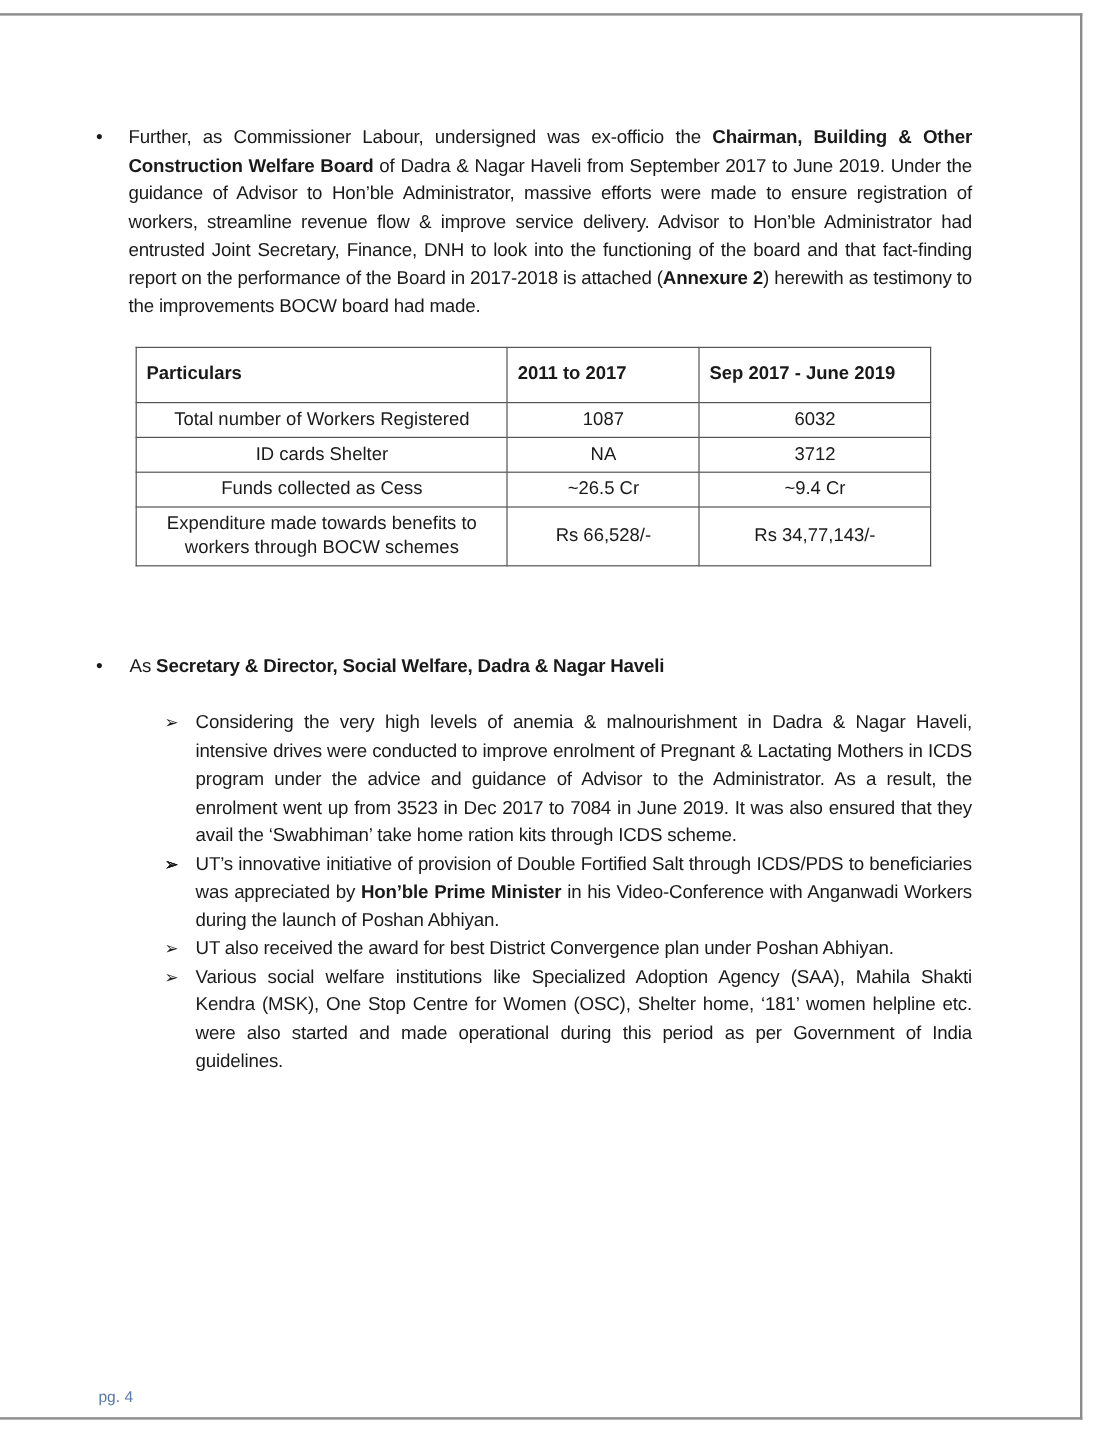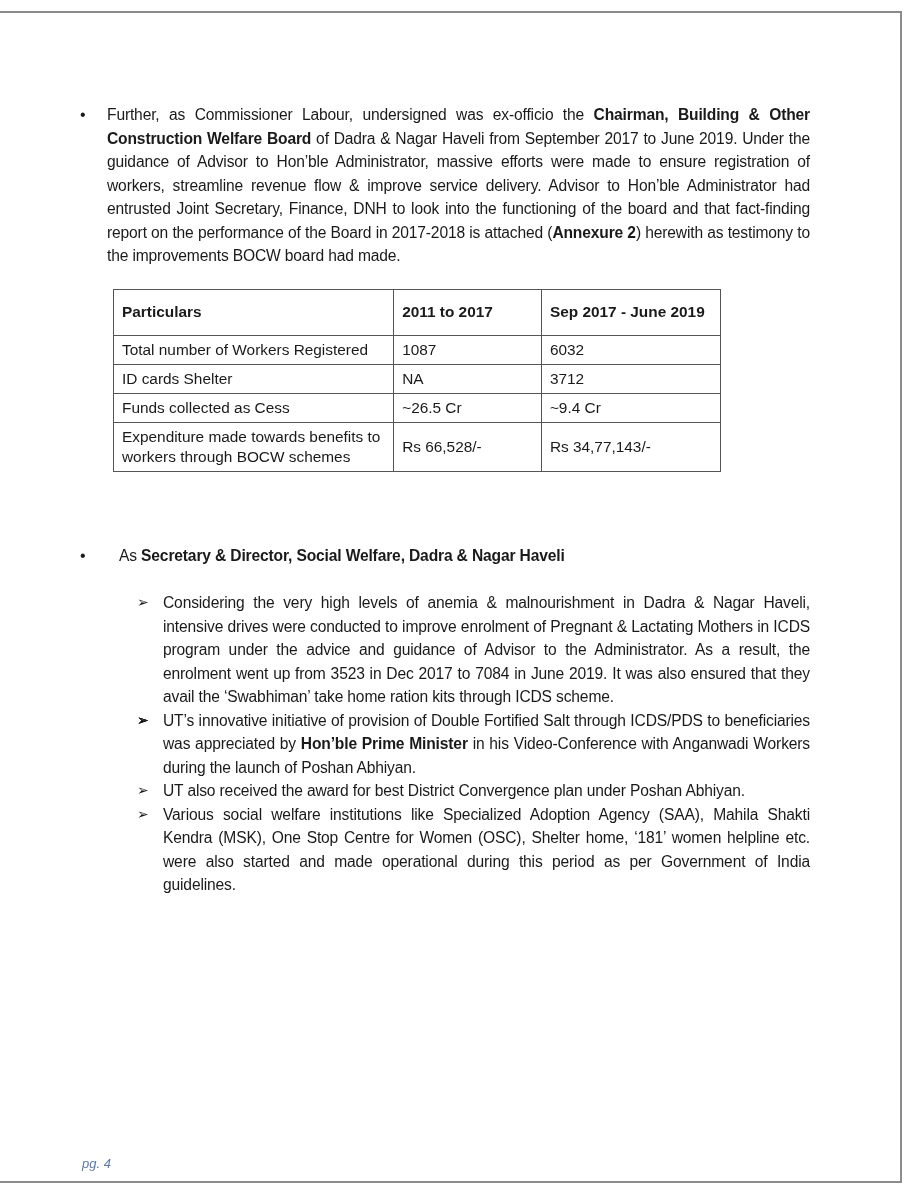--- a/index.html
+++ b/index.html
@@ -6,32 +6,32 @@
     body { width: 912px; height: 1200px; position: relative; overflow: hidden;
            font-family: "Liberation Sans", sans-serif; color: #1a1a1a; }
     .page-frame { position: absolute; left: 0; top: 11px; width: 902px; height: 1172px;
                   border-top: 2px solid #8c8c8c; border-right: 2px solid #8c8c8c; border-bottom: 2px solid #8c8c8c;
                   box-sizing: border-box; background: #fff; }
     .content { position: absolute; left: 78px; top: 90px; width: 732px; }
     .bullet-block { position: relative; padding-left: 29px; }
     .bullet-dot { position: absolute; left: 2px; top: 0; font-size: 16px; line-height: 23.5px; }
     .para { font-size: 15.6px; line-height: 23.5px; text-align: justify; letter-spacing: -0.15px; }
     .para b { font-weight: bold; }
-    table.data-table { border-collapse: collapse; margin-top: 21px; margin-left: 6px; width: 608px; font-size: 15.4px; }
+    table.data-table { border-collapse: collapse; margin-top: 21px; margin-left: 6px; width: 663px; font-size: 15.4px; }
     table.data-table td, table.data-table th { border: 1.5px solid #555; padding: 4px 8px; text-align: left; vertical-align: middle; }
     table.data-table th { font-weight: bold; height: 37px; }
-    table.data-table td { line-height: 20px; }
+    table.data-table td { line-height: 20px; text-align: center; }
     table.data-table col.c1 { width: 310px; }
     table.data-table col.c2 { width: 160px; }
     table.data-table col.c3 { width: 193px; }
     .section2 { margin-top: 72px; }
     .sub-list { margin-top: 24px; padding-left: 59px; }
     .sub-item { position: relative; padding-left: 26px; }
     .arrow { position: absolute; left: 0; top: 0; font-size: 14px; line-height: 23.5px; }
-    .footer { position: absolute; left: 82px; top: 1143px; font-size: 13px; color: #5b79a8; font-style: italic; }
+    .footer { position: absolute; left: 82px; top: 1143px; font-size: 13px; color: #5b79a8; }
   </style>
 </head>
 <body>
 
 <div class="page-frame">
   <div class="content">
 
     <div class="bullet-block">
       <span class="bullet-dot">•</span>
       <p class="para" style="margin:0"><span>Further, as Commissioner Labour, undersigned was ex-officio the </span><b>Chairman, Building &amp; Other Construction Welfare Board</b><span> of Dadra &amp; Nagar Haveli from September 2017 to June 2019. Under the guidance of Advisor to Hon’ble Administrator, massive efforts were made to ensure registration of workers, streamline revenue flow &amp; improve service delivery. Advisor to Hon’ble Administrator had entrusted Joint Secretary, Finance, DNH to look into the functioning of the board and that fact-finding report on the performance of the Board in 2017-2018 is attached (</span><b>Annexure 2</b><span>) herewith as testimony to the improvements BOCW board had made.</span></p>
@@ -69,21 +69,21 @@
             <td>Expenditure made towards benefits to workers through BOCW schemes</td>
             <td>Rs 66,528/-</td>
             <td>Rs 34,77,143/-</td>
           </tr>
         </tbody>
       </table>
     </div>
 
     <div class="bullet-block section2">
       <span class="bullet-dot">•</span>
-      <p class="para" style="margin:12px"><span>As </span><b>Secretary &amp; Director, Social Welfare, Dadra &amp; Nagar Haveli</b></p>
+      <p class="para" style="margin:1px"><span>As </span><b>Secretary &amp; Director, Social Welfare, Dadra &amp; Nagar Haveli</b></p>
     </div>
 
     <div class="sub-list">
       <div class="sub-item para">
         <span class="arrow">➢</span>
         <span>Considering the very high levels of anemia &amp; malnourishment in Dadra &amp; Nagar Haveli, intensive drives were conducted to improve enrolment of Pregnant &amp; Lactating Mothers in ICDS program under the advice and guidance of Advisor to the Administrator. As a result, the enrolment went up from 3523 in Dec 2017 to 7084 in June 2019. It was also ensured that they avail the ‘Swabhiman’ take home ration kits through ICDS scheme.</span>
       </div>
       <div class="sub-item para">
         <span class="arrow">➢</span>
       </div>

